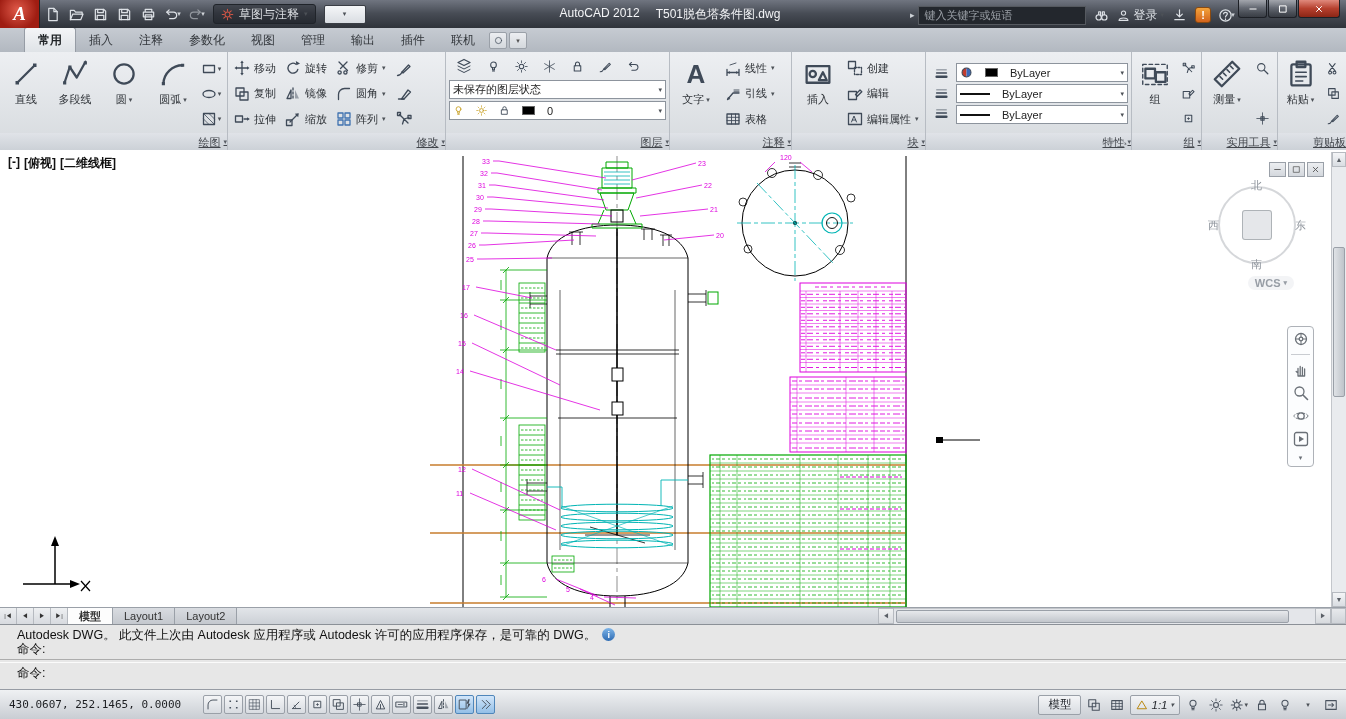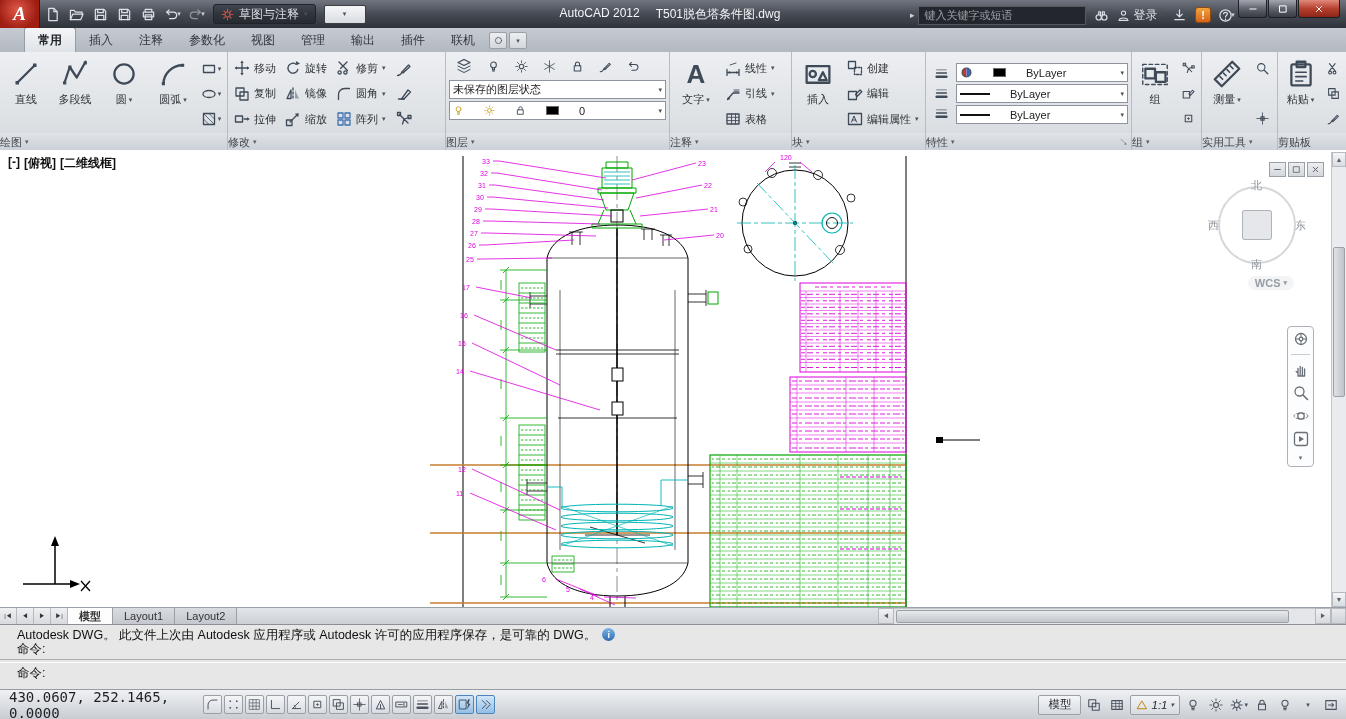--- a/index.html
+++ b/index.html
@@ -29,32 +29,32 @@
 .winbtn.close{width:42px;background:linear-gradient(#e08a7d,#b6402e 50%,#8c2616);}
 
 .tabrow{height:24px;background:linear-gradient(#c6cbd2,#b2b8c0);display:flex;align-items:flex-end;padding-left:24px;}
 .rtab{padding:4px 13px 3px;color:#323固6;color:#33373c;font-size:12px;}
 .rtab.active{background:linear-gradient(#f4f5f7,#dfe3e7);border:1px solid #969ca5;border-bottom:none;border-radius:3px 3px 0 0;color:#1f2326;font-weight:bold;}
 .tabrowbtn{width:18px;height:17px;margin:0 1px 3px;display:flex;align-items:center;justify-content:center;border:1px solid #9aa0a8;border-radius:2px;background:linear-gradient(#eceef1,#d4d8dd);font-size:7px;color:#555;}
 
 .ribbon{height:98px;background:linear-gradient(#edeff2,#d6dade);display:flex;}
 .panel{display:flex;flex-direction:column;border-right:1px solid #b7bcc3;}
 .pbody{flex:1;display:flex;padding:2px 3px 0;gap:3px;}
-.plabel{height:17px;font-size:11px;color:#42464c;text-align:center;line-height:16px;background:linear-gradient(#e0e3e8,#ccd1d7);display:flex;align-items:center;justify-content:flex-start;gap:3px;}
+.plabel{height:17px;font-size:11px;color:#42464c;text-align:center;line-height:16px;background:linear-gradient(#e0e3e8,#ccd1d7);display:flex;align-items:center;justify-content:flex-end;gap:3px;text-decoration:underline;}
 .plabel .car{font-size:7px;color:#5a5f66;}
 .plabel .lnch{font-size:9px;color:#5a5f66;position:absolute;right:3px;}
 .bigbtn{width:46px;display:flex;flex-direction:column;align-items:center;padding-top:5px;gap:4px;border:1px solid transparent;border-radius:2px;}
 .blabel{font-size:11px;color:#2f3338;display:flex;align-items:center;gap:2px;white-space:nowrap;}
 .car{font-size:7px;color:#4c5157;}
 .smcol{display:flex;flex-direction:column;justify-content:space-between;padding:3px 0;}
 .smbtn{width:24px;height:23px;display:flex;align-items:center;justify-content:center;gap:1px;border:1px solid transparent;border-radius:2px;}
 .mcol{display:flex;flex-direction:column;justify-content:space-between;padding:2px 0;font-family:Liberation Serif, serif;}
 .mitem{display:flex;align-items:center;gap:4px;height:24px;padding:0 3px;font-size:11px;color:#2f3338;white-space:nowrap;}
 .icorow{display:flex;gap:4px;align-items:center;height:24px;padding:0 2px;}
-.combo{height:19px;background:#fff;border:1px solid #8d949d;display:flex;align-items:center;gap:20px;padding:0 3px;font-size:11px;color:#222;}
+.combo{height:19px;background:#fff;border:1px solid #8d949d;display:flex;align-items:center;gap:12px;padding:0 3px;font-size:11px;color:#222;}
 .combo .car{margin-left:auto;}
 .chip{width:13px;height:9px;background:#000;border:1px solid #666;}
 .lnsmp{width:30px;height:0;border-top:2px solid #111;}
 .vstack{display:flex;flex-direction:column;gap:2px;justify-content:center;}
 
 .canvas{position:relative;height:457px;background:#fff;overflow:hidden;}
 .vpctrl{position:absolute;left:8px;top:5px;font-size:12px;color:#111;display:flex;gap:4px;font-weight:bold;}
 .vpbtns{position:absolute;top:12px;right:22px;display:flex;gap:2px;}
 .vpbtn{width:17px;height:15px;border:1px solid #9aa0a8;background:linear-gradient(#eceef1,#d4d8dd);display:flex;align-items:center;justify-content:center;}
 .vpbtn .ic{width:9px;height:9px;stroke:#555;color:#555;}
@@ -82,21 +82,21 @@
 .hthumb{position:absolute;top:1px;bottom:1px;left:2px;right:26px;background:linear-gradient(#e7e9ec,#c2c6cc);border:1px solid #9aa0a8;border-radius:2px;}
 .hgrip{width:15px;background:linear-gradient(#e7e9ec,#cfd3d8);border:1px solid #b6bac0;}
 
 .cmd{height:65px;background:#e7e7e7;border-top:1px solid #8b9097;display:flex;flex-direction:column;font-size:12.5px;color:#101010;}
 .cline{height:16px;line-height:16px;padding:0 7px;display:flex;align-items:center;gap:6px;margin-left:10px;}
 .cmd .hist{padding-top:3px;}
 .csplit{height:4px;border-top:1px solid #adadad;border-bottom:1px solid #fbfbfb;margin:2px 0;}
 .infochip{width:13px;height:13px;border-radius:50%;background:linear-gradient(#7db4e8,#2f6cb3);display:flex;align-items:center;justify-content:center;color:#fff;font-size:9px;font-weight:bold;}
 
 .status{height:30px;background:linear-gradient(#eff1f3,#c9cdd3);border-top:1px solid #979ca4;display:flex;align-items:center;padding:0 5px;gap:2px;}
-.coords{width:196px;font-family:"DejaVu Sans Mono",monospace;font-size:14px;color:#1d1f22;padding-left:4px;}
+.coords{width:196px;font-family:"DejaVu Sans Mono",monospace;font-size:11px;color:#1d1f22;padding-left:4px;}
 .tgl{width:19px;height:19px;border:1px solid #9aa0a8;border-radius:2px;background:linear-gradient(#f4f5f7,#d8dce1);display:flex;align-items:center;justify-content:center;}
 .tgl.on{background:linear-gradient(#d2e6fa,#93bfe7);border-color:#4f86ba;}
 .tgl .ic{width:13px;height:13px;stroke:#49525e;color:#49525e;stroke-width:1.2;}
 .sright{margin-left:auto;display:flex;align-items:center;gap:3px;}
 .modelbtn{height:20px;padding:0 9px;border:1px solid #9aa0a8;border-radius:2px;background:linear-gradient(#f4f5f7,#d8dce1);display:flex;align-items:center;font-size:11.5px;color:#26292e;}
 .sbtn{width:20px;height:20px;display:flex;align-items:center;justify-content:center;border:1px solid transparent;border-radius:2px;gap:1px;}
 .sbtn .ic{width:14px;height:14px;stroke:#49525e;color:#49525e;stroke-width:1.2;}
 .scale{height:20px;display:flex;align-items:center;gap:3px;padding:0 5px;border:1px solid #9aa0a8;border-radius:2px;background:linear-gradient(#f4f5f7,#d8dce1);font-size:11.5px;color:#26292e;font-style:italic;}
 </style>
 </head>

